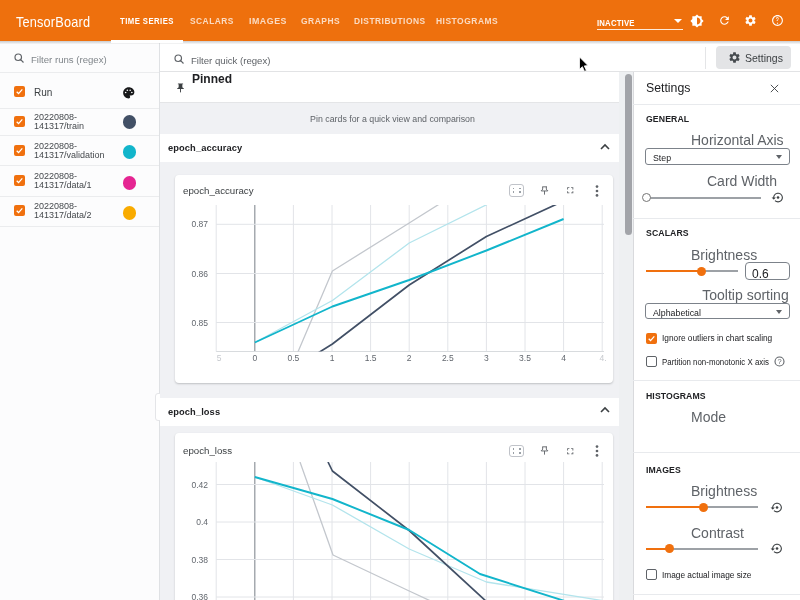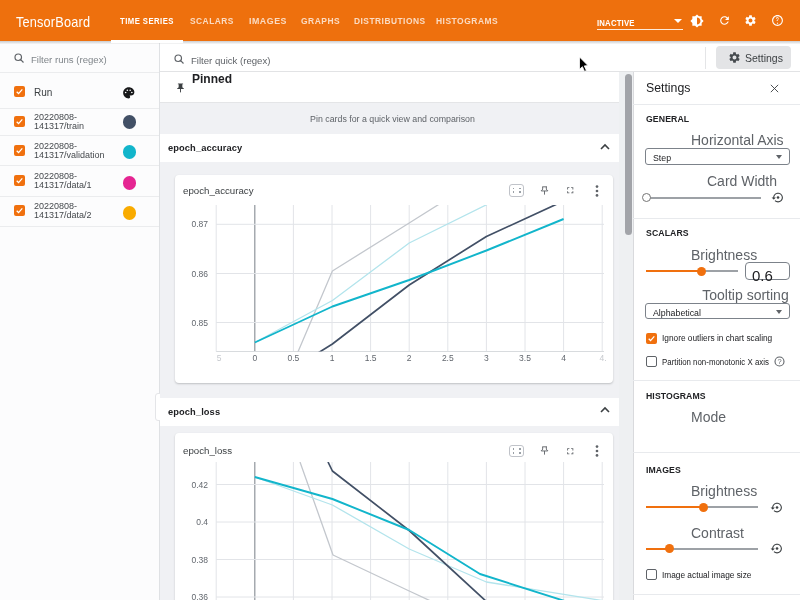--- a/index.html
+++ b/index.html
@@ -328,21 +328,21 @@
       <circle cx="13" cy="12" r="2.4" fill="#3c4043"></circle>
     </svg>
 <div class="pdiv" style="top:217.5px;"></div>
 
 <div class="pnl phead" style="left:646px; top:228px;">SCALARS</div>
 <div class="pnl plabel" style="left:646px; top:246.5px;">Brightness</div>
 <div class="slider-track" style="left:646px; top:270px; width:92px;"></div>
 <div class="slider-fill" style="left:646px; top:270px; width:56px;"></div>
 <div class="shandle" style="left:697px; top:266.5px;"></div>
 <div class="pnl" style="left:745px; top:262px; width:45px; height:17.5px; border:1px solid #7c828a; border-radius:4px;"></div>
-<div class="pnl" style="left:752px; top:266.5px; font-size:15px; color:#202124;">0.6</div>
+<div class="pnl" style="left:752px; top:266.5px; font-size:12px; color:#202124;">0.6</div>
 <div class="pnl plabel" style="left:646px; top:286.5px;">Tooltip sorting method</div>
 <div class="pselect" style="top:302.5px;">
       <span>Alphabetical</span>
       <i class="caret"></i>
     </div>
 <div class="cb on" style="left:645.5px; top:332.5px;">
       <svg width="9" height="9" viewBox="0 0 24 24">
         <path fill="none" stroke="#fff" stroke-width="3.4" d="M4.5 12.5l5 5 10-11"></path>
       </svg>
     </div>

